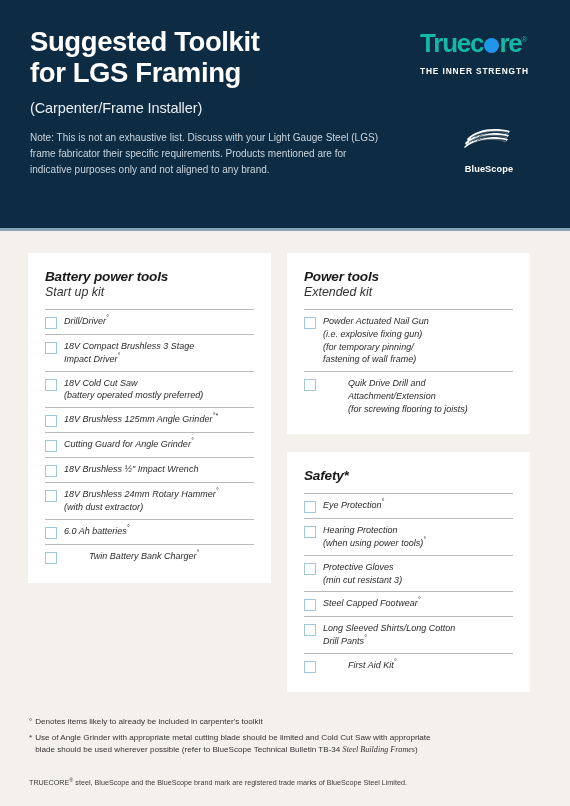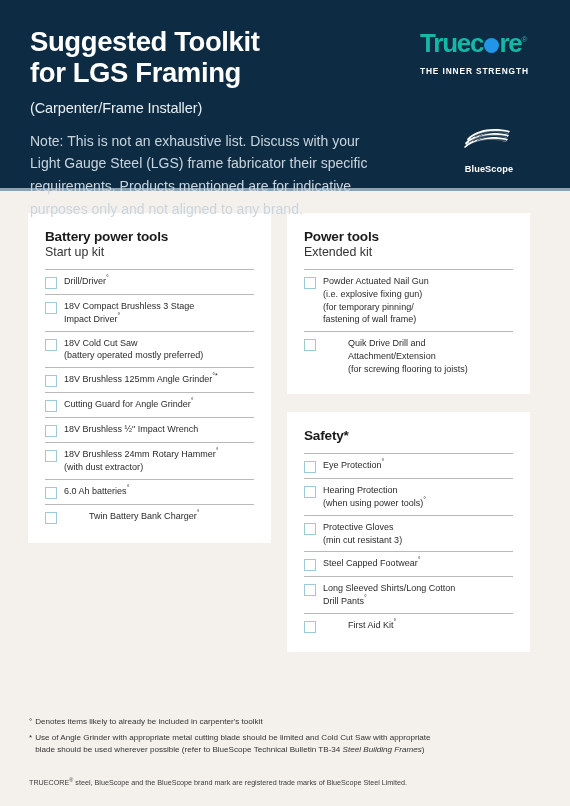--- a/index.html
+++ b/index.html
@@ -12,21 +12,21 @@
     background: #f4f1ec;
     font-family: "Liberation Sans", sans-serif;
     color: #2b2b2b;
     overflow: hidden;
     position: relative;
   }
 
   
   .header {
     background: #0d2b42;
-    height: 188px;
+    height: 228px;
     box-sizing: border-box;
     padding: 26px 28px 0 30px;
     position: relative;
   }
   .header-rule {
     height: 3px;
     background: #8ba3b5;
     width: 100%;
   }
   .title-block { width: 330px; }
@@ -41,21 +41,21 @@
   }
   .page-subtitle {
     color: #e9eef2;
     font-size: 14.5px;
     font-weight: normal;
     margin: 11px 0 0 0;
     letter-spacing: -0.1px;
   }
   .header-note {
     color: #c9d5de;
-    font-size: 14px;
+    font-size: 10px;
     line-height: 1.62;
     margin: 14px 17px 0 0;
     width: 350px;
     letter-spacing: 0.01px;
   }
 
   
   .truecore-logo {
     position: absolute;
     right: 28px;
@@ -115,21 +115,21 @@
   }
 
   
   .body-area {
     padding: 22px 28px 0 28px;
     box-sizing: border-box;
     display: flex;
     gap: 16px;
     align-items: flex-start;
   }
-  .column { width: 243px; display: flex; flex-direction: column; gap: 18px; }
+  .column { width: 243px; display: flex; flex-direction: column; gap: 18px; font-style: italic; }
 
   .card {
     background: #ffffff;
     box-sizing: border-box;
     padding: 16px 17px 14px 17px;
   }
   .card-title {
     font-size: 13.6px;
     font-weight: bold;
     color: #1a1a1a;
@@ -188,21 +188,21 @@
   .footnote {
     display: flex;
     gap: 3px;
     font-size: 8.1px;
     line-height: 1.5;
     color: #333333;
     margin-bottom: 4px;
   }
   .footnote .marker { flex: 0 0 auto; }
   .footnote .fn-text { white-space: pre-line; }
-  .fn-italic { font-style: italic; }
+  .fn-italic { font-style: italic; font-family: Liberation Serif, serif; }
 
   .legal {
     position: absolute;
     left: 29px;
     top: 765px;
     width: 518px;
     font-size: 7.2px;
     line-height: 1.62;
     color: #3a3a3a;
     white-space: pre-line;

